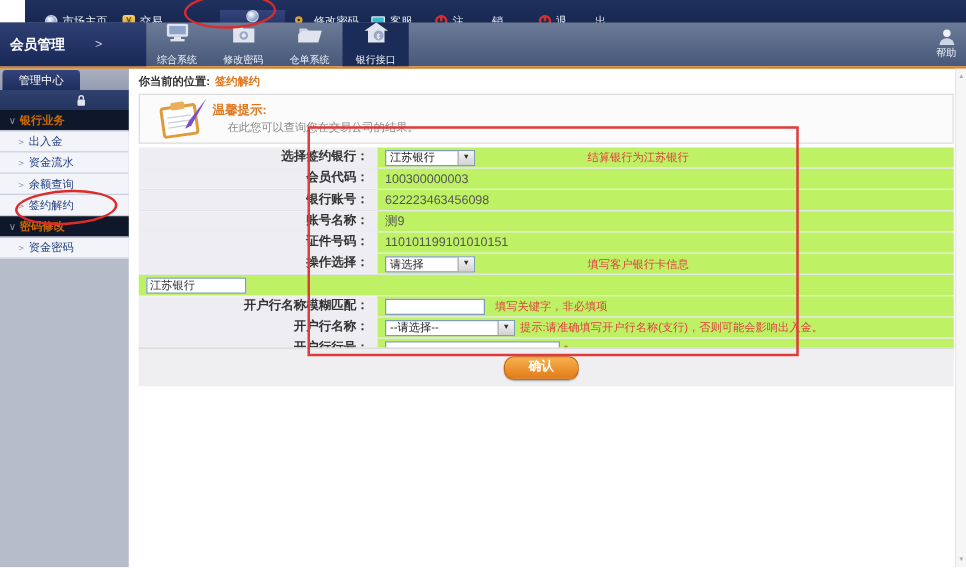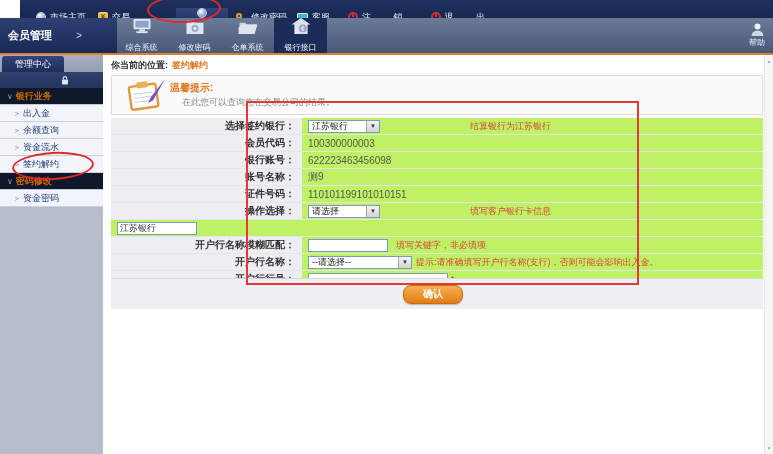--- a/index.html
+++ b/index.html
@@ -197,24 +197,24 @@
       </svg>
     </div>
     <div class="menu">
       <div class="group-h">
         <span class="gmark">∨</span><span>银行业务</span>
       </div>
       <div class="m-item">
         <span class="imark">＞</span><span>出入金</span>
       </div>
       <div class="m-item">
+        <span class="imark">＞</span><span>资金流水</span>
+      </div>
+      <div class="m-item">
         <span class="imark">＞</span><span>余额查询</span>
-      </div>
-      <div class="m-item">
-        <span class="imark">＞</span><span>资金流水</span>
       </div>
       <div class="m-item">
         <span class="imark">＞</span><span>签约解约</span>
       </div>
       <div class="group-h">
         <span class="gmark">∨</span><span>密码修改</span>
       </div>
       <div class="m-item">
         <span class="imark">＞</span><span>资金密码</span>
       </div>

